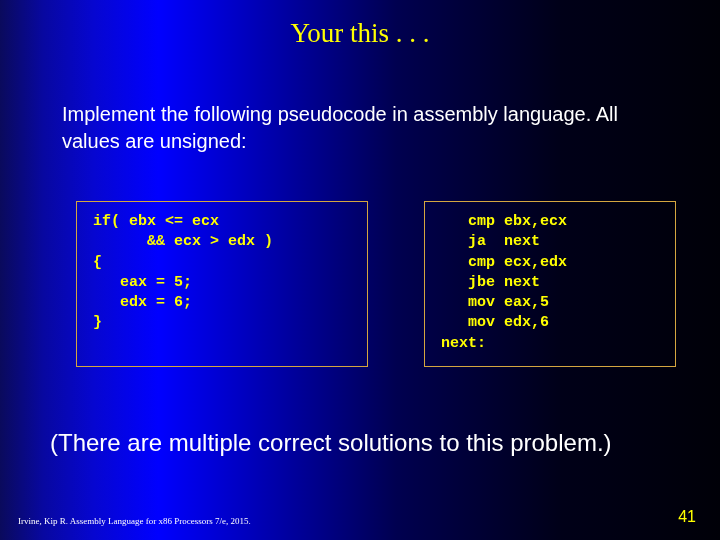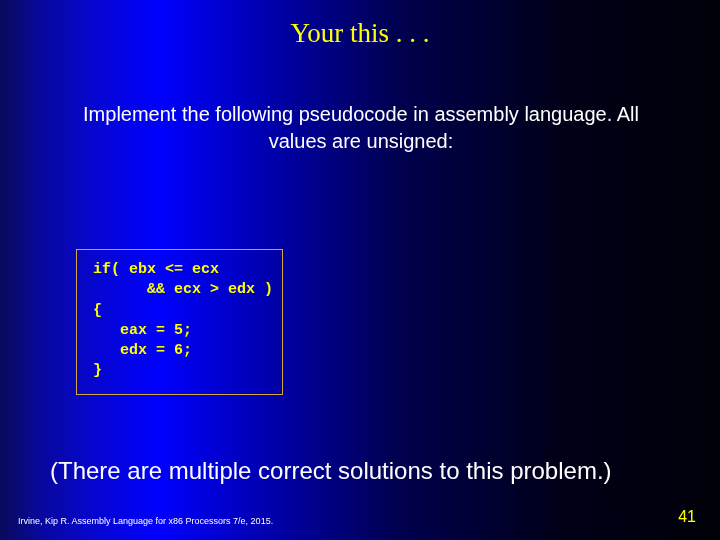--- a/index.html
+++ b/index.html
@@ -17,34 +17,33 @@
     text-align: center;
     padding-top: 18px;
     font-family: 'Times New Roman', serif;
   }
   .intro {
     color: #fff;
     font-size: 20px;
     font-family: Arial, sans-serif;
     margin: 52px 60px 16px 62px;
     line-height: 1.35;
-    text-align: center;
   }
   .boxes {
     display: flex;
     margin: 46px 0 0 0;
     gap: 56px;
     padding-left: 76px;
   }
   .codebox {
     border: 1px solid #d4a640;
     background: transparent;
     padding: 10px 16px 12px 16px;
   }
-  .codebox.left { width: 207px; margin-top: 48px; }
+  .codebox.left { width: 292px; }
   .codebox.right { width: 252px; }
   pre {
     font-family: 'Courier New', monospace;
     font-size: 15px;
     font-weight: bold;
     color: #ffff00;
     line-height: 1.35;
     white-space: pre;
   }
   .note {
@@ -52,21 +51,21 @@
     font-size: 24px;
     font-family: Arial, sans-serif;
     margin: 62px 10px 0 50px;
   }
   .footer {
     position: absolute;
     left: 18px;
     bottom: 14px;
     color: #fff;
     font-size: 9px;
-    font-family: Liberation Sans, sans-serif;
+    font-family: Liberation Serif, serif;
   }
   .pagenum {
     position: absolute;
     right: 24px;
     bottom: 14px;
     color: #ffff00;
     font-size: 16px;
     font-family: Arial, sans-serif;
     margin-top: 12px;
   }
@@ -80,18 +79,27 @@
 
 <div class="boxes">
   <div class="codebox left">
     <pre>if( ebx &lt;= ecx
       &amp;&amp; ecx &gt; edx )
 {
    eax = 5;
    edx = 6;
 }</pre>
   </div>
+  <div class="codebox right">
+    <pre>   cmp ebx,ecx
+   ja  next
+   cmp ecx,edx
+   jbe next
+   mov eax,5
+   mov edx,6
+next:</pre>
+  </div>
 </div>
 
 <p class="note">(There are multiple correct solutions to this problem.)</p>
 
 <div class="footer">Irvine, Kip R. Assembly Language for x86 Processors 7/e, 2015.</div>
 <div class="pagenum">41</div>
 
 </body></html>

